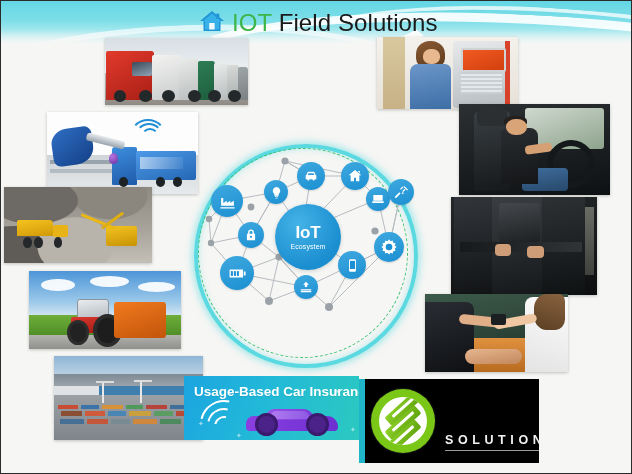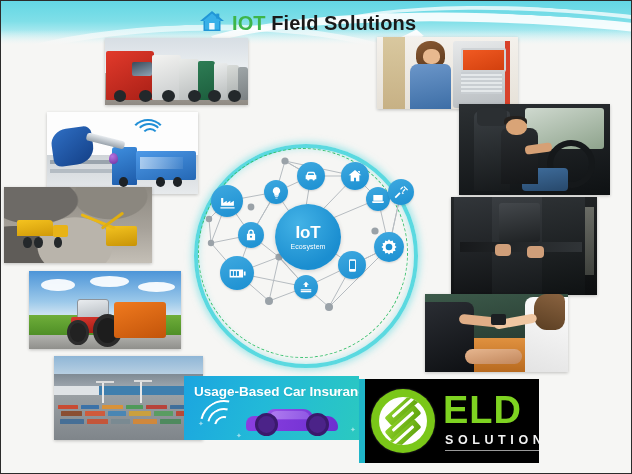--- a/index.html
+++ b/index.html
@@ -56,21 +56,21 @@
   .header-fadebottom{
     position:absolute;left:0;bottom:0;width:632px;height:16px;
     background:linear-gradient(180deg,rgba(246,246,244,0) 0%,#f6f6f4 92%);
   }
   .title-wrap{
     position:absolute;left:198px;top:5px;height:34px;
     display:flex;align-items:center;gap:7px;z-index:6;
   }
   .house-icon{display:block;}
   .title-text{
-    font-size:20px;font-weight:bold;letter-spacing:.1px;line-height:1;
+    font-size:24px;font-weight:normal;letter-spacing:.1px;line-height:1;
     white-space:nowrap;
   }
   .t-iot{color:#3db549;}
   .t-rest{color:#1a1a1a;}
 
   
   .photo{
     position:absolute;overflow:hidden;
     background:#dfe3e6;
     box-shadow:0 1px 3px rgba(0,0,0,.22);
@@ -643,18 +643,17 @@
     <div class="emblem">
       <div class="emb-inner">
         <div class="bar" style="left:4px;top:6px;width:40px;height:11px;transform:rotate(-42deg);"></div>
         <div class="bar" style="left:4px;top:20px;width:40px;height:11px;transform:rotate(-42deg);"></div>
         <div class="bar" style="left:4px;top:34px;width:40px;height:11px;transform:rotate(-42deg);"></div>
         <div class="barw" style="left:10px;top:9px;width:28px;height:3px;transform:rotate(-42deg);"></div>
         <div class="barw" style="left:10px;top:23px;width:28px;height:3px;transform:rotate(-42deg);"></div>
         <div class="barw" style="left:10px;top:37px;width:28px;height:3px;transform:rotate(-42deg);"></div>
       </div>
     </div>
-    <div class="eld-text">ELD</div>
     <div class="sol-text">SOLUTIONS</div>
   </div>
   <div class="tealbar"></div>
 
 </div>
 
 </body></html>

